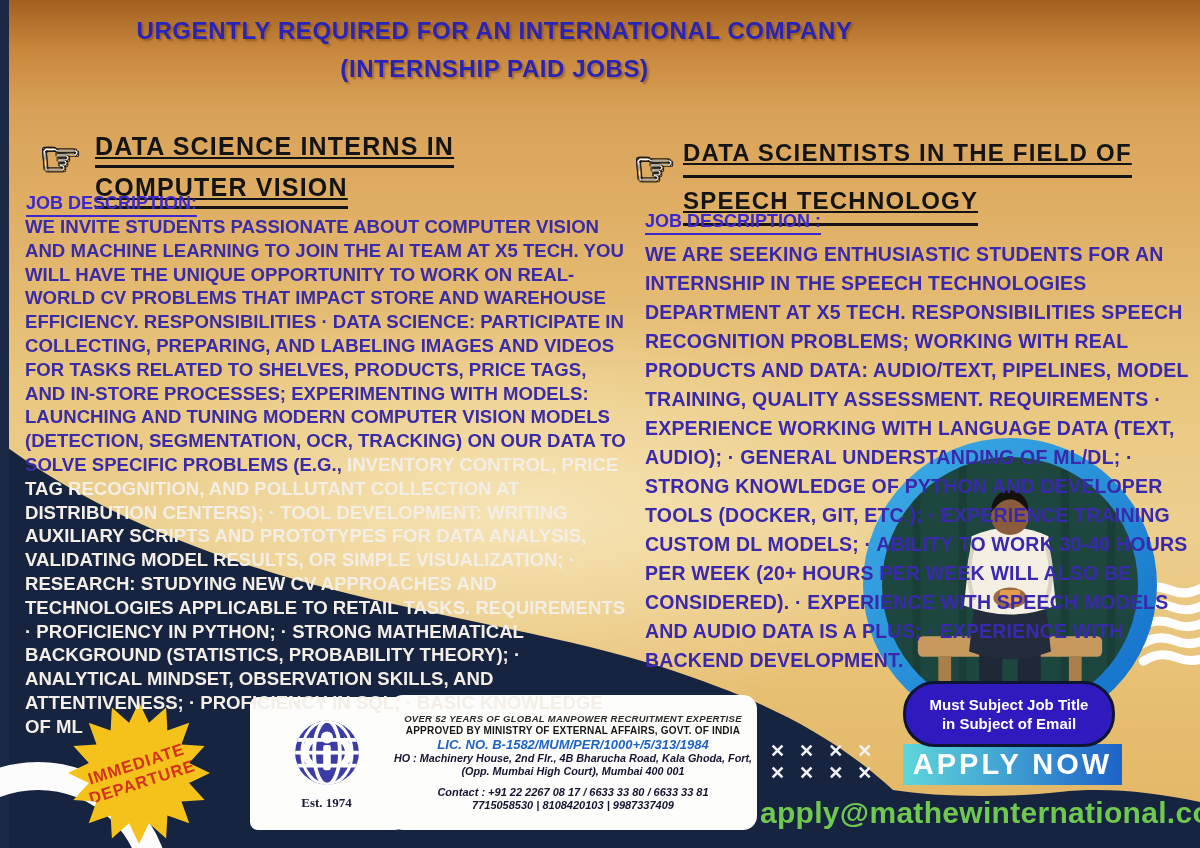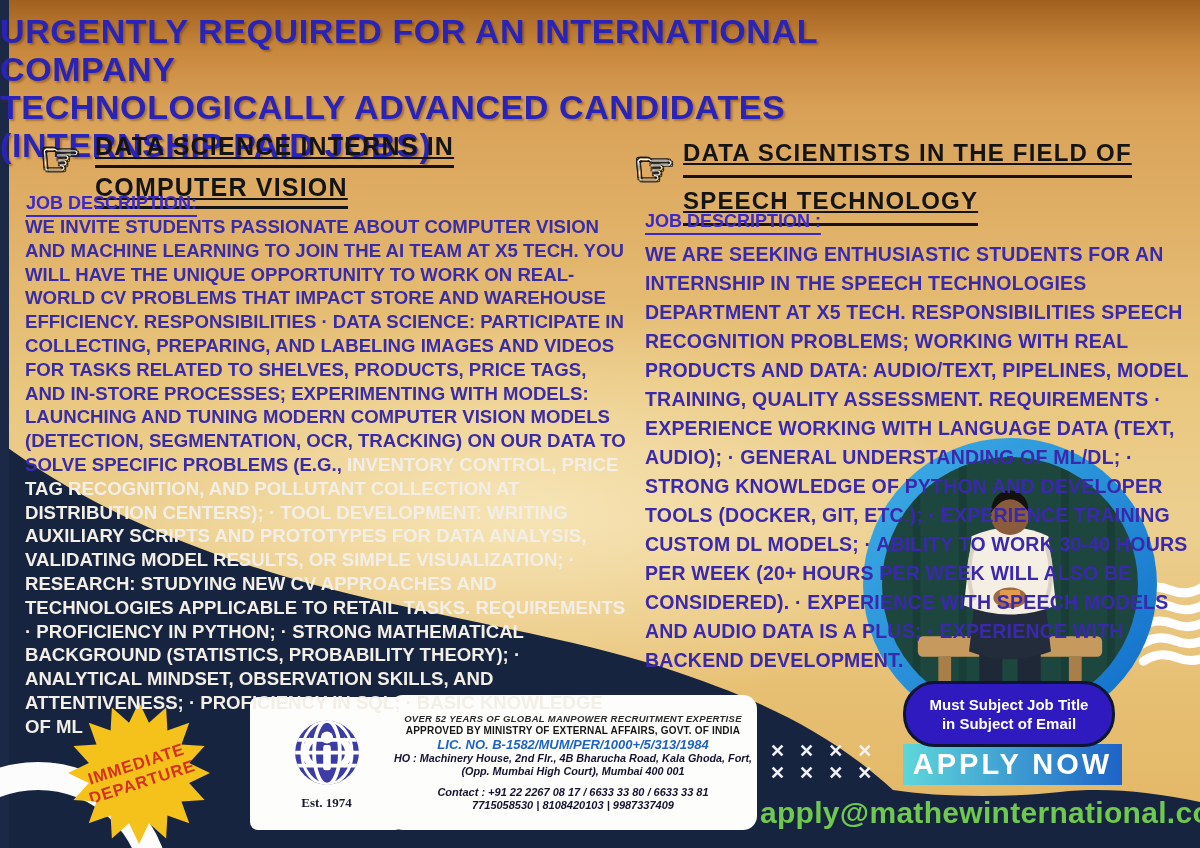--- a/index.html
+++ b/index.html
@@ -13,22 +13,22 @@
   .abs{position:absolute;}
   
   .edge-stripe{left:0;top:0;width:9px;height:848px;background:#1b2846;z-index:2;}
   
   .navy-svg{left:0;top:0;width:1200px;height:848px;z-index:1;}
   
   .white-ring{left:-95px;top:762px;width:210px;height:210px;border:28px solid #fcfcfc;border-radius:50%;z-index:3;}
   
   .waves{left:1136px;top:580px;z-index:2;}
   
-  .title{left:0;top:12px;width:989px;z-index:6;
-    color:#2a23b8;font-weight:800;font-size:34px;line-height:38px;letter-spacing:0.6px;
+  .title{left:0;top:12px;width:989px;text-align:center;z-index:6;
+    color:#2a23b8;font-weight:800;font-size:24px;line-height:38px;letter-spacing:0.6px;
     text-shadow:2px 2px 2px rgba(92,44,8,0.4);}
   
   .hand{z-index:6;font-size:46px;line-height:46px;color:#ffffff;
     text-shadow:2px 0 #1b1b1b,-2px 0 #1b1b1b,0 2px #1b1b1b,0 -2px #1b1b1b,2px 2px #1b1b1b,-2px -2px #1b1b1b;}
   .hand-left{left:40px;top:136px;}
   .hand-right{left:634px;top:146px;}
   
   .jobhead{z-index:6;color:#141414;font-weight:800;letter-spacing:1.2px;}
   .jobhead .hl{display:inline-block;border-bottom:3px solid #141414;padding-bottom:3px;margin-bottom:4px;text-decoration:underline;}
   .jobhead-left{left:95px;top:131px;font-size:25px;line-height:31px;}
@@ -98,21 +98,20 @@
       <path d="M4,10 q17,-9 34,0 t34,0"></path>
       <path d="M4,27 q17,-9 34,0 t34,0"></path>
       <path d="M4,44 q17,-9 34,0 t34,0"></path>
       <path d="M4,61 q17,-9 34,0 t34,0"></path>
       <path d="M4,78 q17,-9 34,0 t34,0"></path>
     </g>
   </svg>
 
   <div class="abs title">
     <div>URGENTLY REQUIRED FOR AN INTERNATIONAL COMPANY</div>
-    <div>TECHNOLOGICALLY ADVANCED CANDIDATES</div>
     <div>(INTERNSHIP PAID JOBS)</div>
   </div>
 
   <div class="abs hand hand-left">☞</div>
   <div class="abs jobhead jobhead-left">
     <div><span class="hl">DATA SCIENCE INTERNS IN</span></div>
     <div><span class="hl">COMPUTER VISION</span></div>
   </div>
   <div class="abs joblabel joblabel-left">
     <span>JOB DESCRIPTION:</span>

